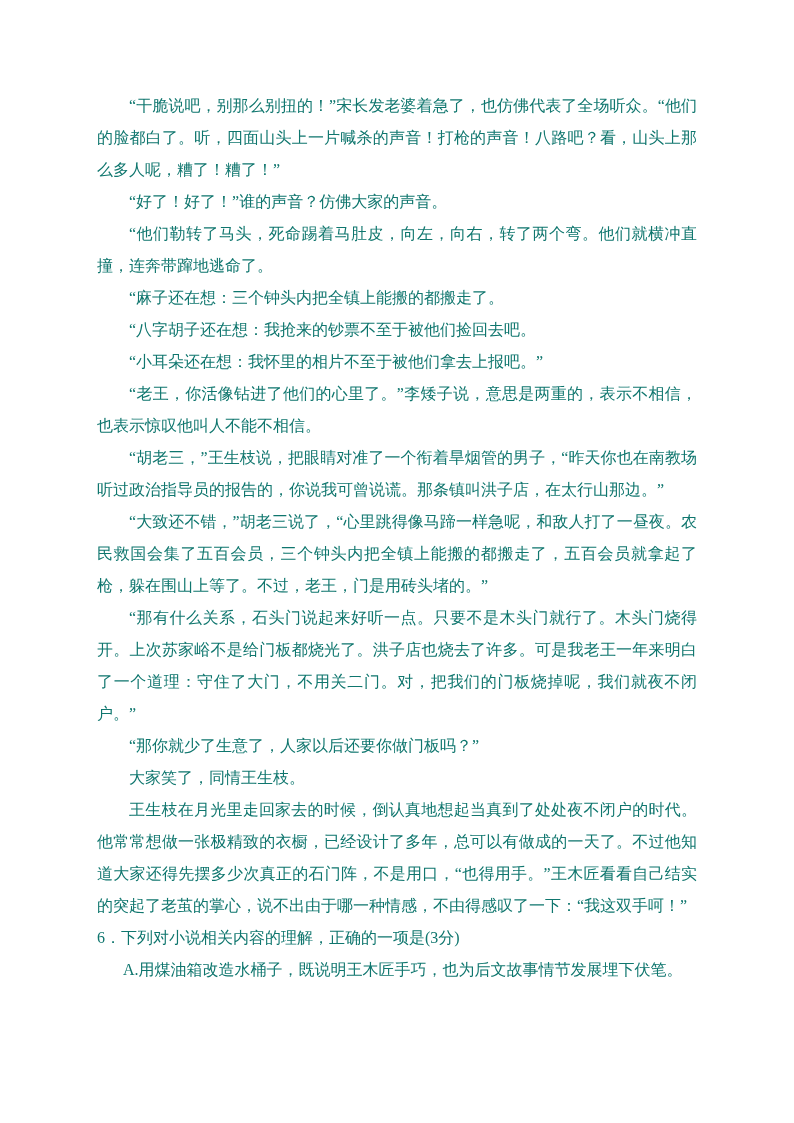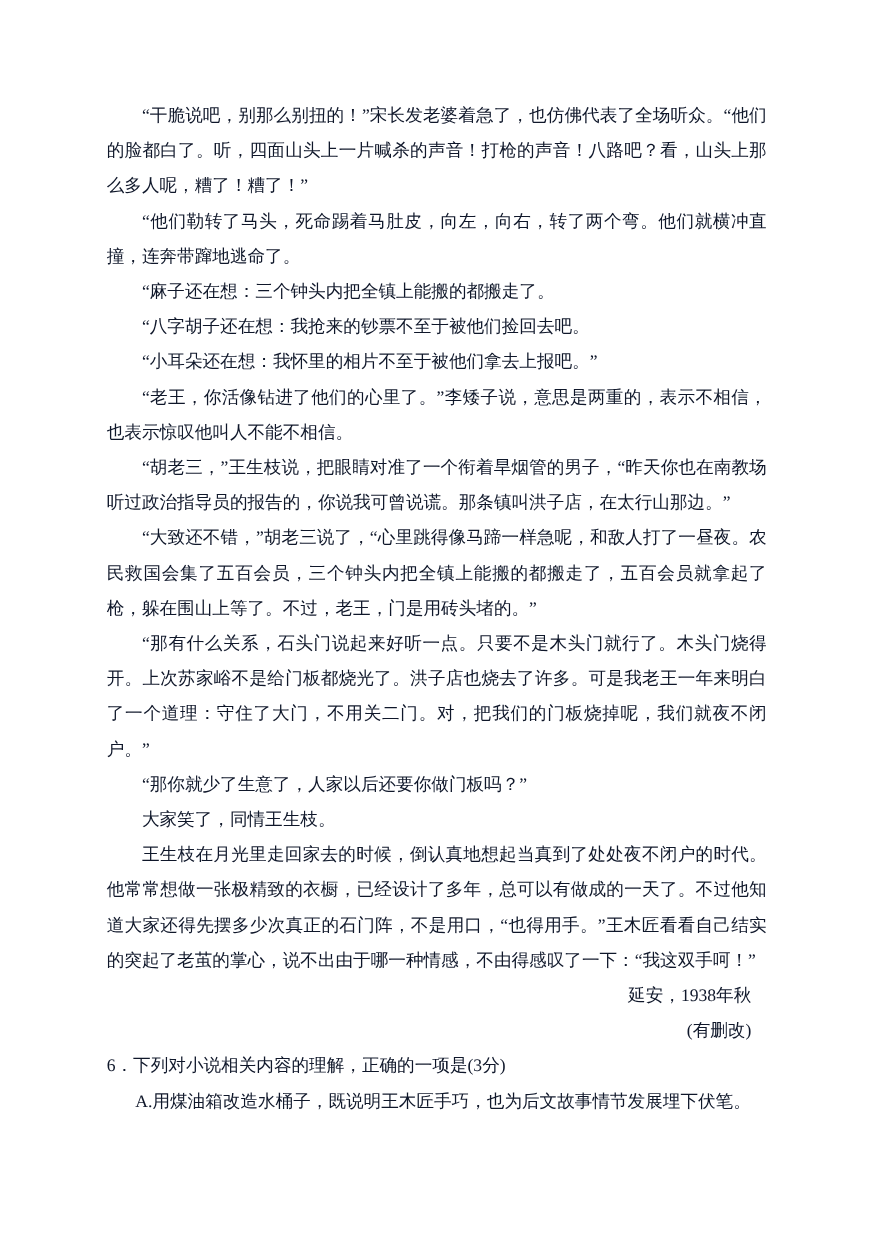--- a/index.html
+++ b/index.html
@@ -6,21 +6,21 @@
     margin: 0;
     padding: 0;
     background: #ffffff;
   }
   .page {
     position: relative;
     width: 794px;
     height: 1123px;
     margin: 0 auto;
     background: #ffffff;
-    color: #0f172a;
+    color: #0f766e;
     box-sizing: border-box;
     padding: 90px 97px 40px 97px;
     font-family: "Liberation Serif", "DejaVu Serif", serif;
     font-size: 16px;
     line-height: 32px;
     overflow: hidden;
   }
   .body-text p {
     margin: 0;
     text-align: justify;
@@ -42,36 +42,33 @@
     font-family: Liberation Serif, serif;
   }
 </style>
 </head>
 <body>
 
 <div class="page">
 
   <div class="body-text">
     <p>“干脆说吧，别那么别扭的！”宋长发老婆着急了，也仿佛代表了全场听众。“他们的脸都白了。听，四面山头上一片喊杀的声音！打枪的声音！八路吧？看，山头上那么多人呢，糟了！糟了！”</p>
+    <p>“好了！好了！”谁的声音？仿佛大家的声音。</p>
     <p>“他们勒转了马头，死命踢着马肚皮，向左，向右，转了两个弯。他们就横冲直撞，连奔带蹿地逃命了。</p>
     <p>“麻子还在想：三个钟头内把全镇上能搬的都搬走了。</p>
     <p>“八字胡子还在想：我抢来的钞票不至于被他们捡回去吧。</p>
     <p>“小耳朵还在想：我怀里的相片不至于被他们拿去上报吧。”</p>
     <p>“老王，你活像钻进了他们的心里了。”李矮子说，意思是两重的，表示不相信，也表示惊叹他叫人不能不相信。</p>
     <p>“胡老三，”王生枝说，把眼睛对准了一个衔着旱烟管的男子，“昨天你也在南教场听过政治指导员的报告的，你说我可曾说谎。那条镇叫洪子店，在太行山那边。”</p>
     <p>“大致还不错，”胡老三说了，“心里跳得像马蹄一样急呢，和敌人打了一昼夜。农民救国会集了五百会员，三个钟头内把全镇上能搬的都搬走了，五百会员就拿起了枪，躲在围山上等了。不过，老王，门是用砖头堵的。”</p>
     <p>“那有什么关系，石头门说起来好听一点。只要不是木头门就行了。木头门烧得开。上次苏家峪不是给门板都烧光了。洪子店也烧去了许多。可是我老王一年来明白了一个道理：守住了大门，不用关二门。对，把我们的门板烧掉呢，我们就夜不闭户。”</p>
     <p>“那你就少了生意了，人家以后还要你做门板吗？”</p>
     <p>大家笑了，同情王生枝。</p>
     <p>王生枝在月光里走回家去的时候，倒认真地想起当真到了处处夜不闭户的时代。他常常想做一张极精致的衣橱，已经设计了多年，总可以有做成的一天了。不过他知道大家还得先摆多少次真正的石门阵，不是用口，“也得用手。”王木匠看看自己结实的突起了老茧的掌心，说不出由于哪一种情感，不由得感叹了一下：“我这双手呵！”</p>
   </div>
 
-  <div class="signature">
-    <p>延安，1938年秋</p>
-    <p>(有删改)</p>
-  </div>
 
   <div class="question">
     <p class="stem-line"><span>6．</span><span>下列对小说相关内容的理解，正确的一项是(3分)</span></p>
     <p class="option-line"><span>A.</span><span>用煤油箱改造水桶子，既说明王木匠手巧，也为后文故事情节发展埋下伏笔。</span></p>
   </div>
 
 </div>
 
 </body></html>

